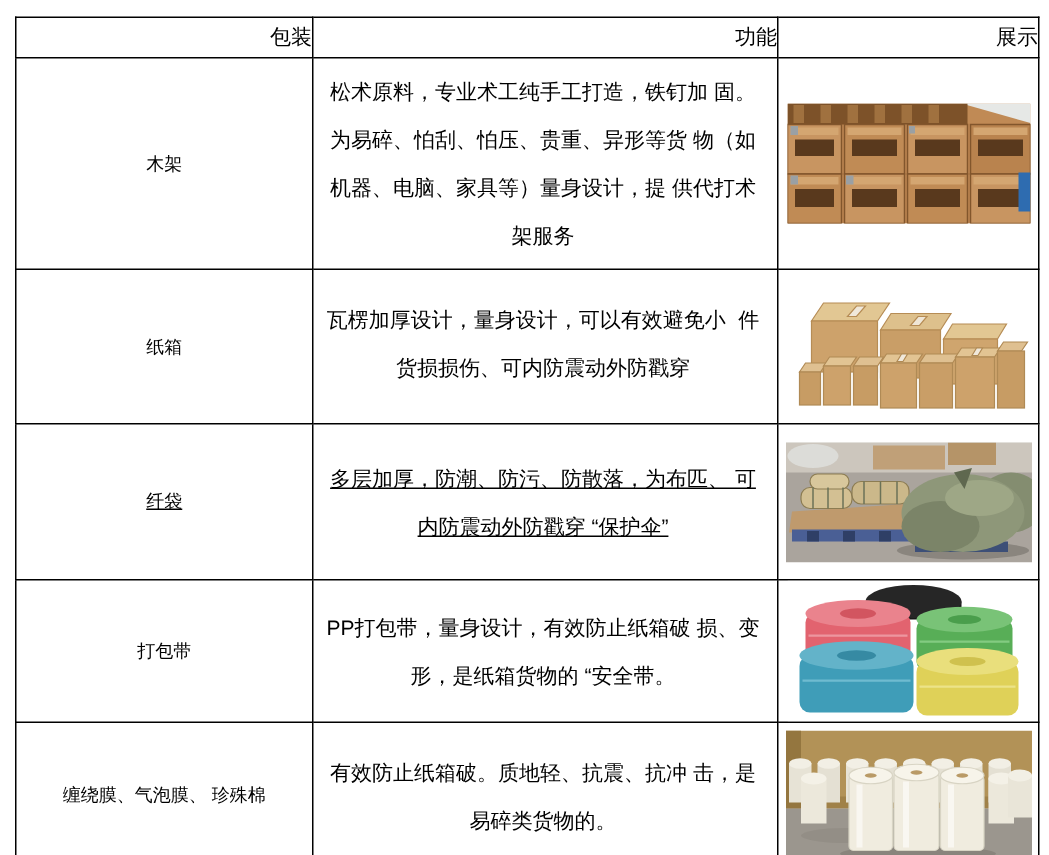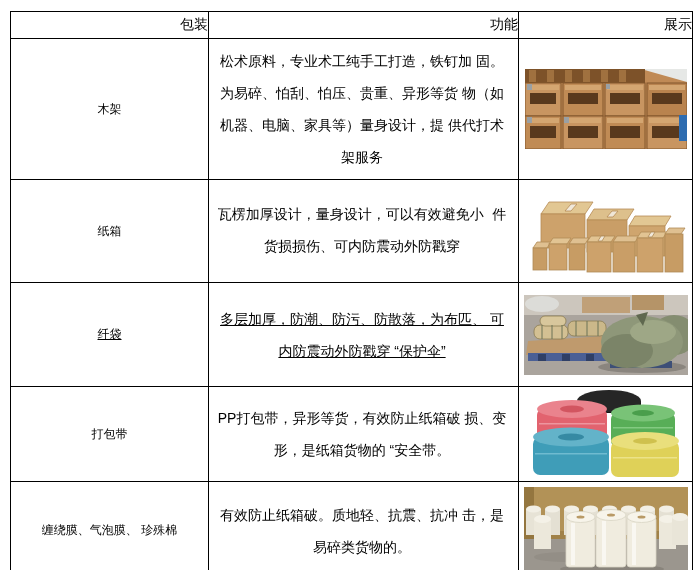--- a/index.html
+++ b/index.html
@@ -167,21 +167,21 @@
           <ellipse cx="118" cy="47" rx="41" ry="26" fill="#8e9779"></ellipse>
           <ellipse cx="103" cy="56" rx="26" ry="17" fill="#7b8468"></ellipse>
           <ellipse cx="129" cy="37" rx="23" ry="12" fill="#9ea786"></ellipse>
           <polygon points="112,20 124,17 119,31" fill="#5f684f"></polygon>
         </svg>
       </td>
     </tr>
 
     <tr class="r3">
       <td class="c1">打包带</td>
-      <td class="c2">PP打包带，异形等货，有效防止纸箱破 损、变形，是纸箱货物的 “安全带。</td>
+      <td class="c2">PP打包带，量身设计，有效防止纸箱破 损、变形，是纸箱货物的 “安全带。</td>
       <td class="c3">
         <svg class="photo" width="162" height="94" viewBox="0 0 162 94">
           <rect width="162" height="94" fill="#ffffff"></rect>
           <rect x="52" y="14" width="64" height="12" fill="#161616"></rect>
           <ellipse cx="84" cy="14" rx="32" ry="11" fill="#262626"></ellipse>
           <rect x="12" y="22" width="70" height="36" rx="6" fill="#e2636f"></rect>
           <ellipse cx="47" cy="22" rx="35" ry="9" fill="#ea838d"></ellipse>
           <ellipse cx="47" cy="22" rx="12" ry="3.5" fill="#d25560"></ellipse>
           <rect x="14" y="36" width="66" height="1.5" fill="#f0a3ab" opacity="0.8"></rect>
           <rect x="86" y="26" width="64" height="34" rx="6" fill="#58ae57"></rect>

